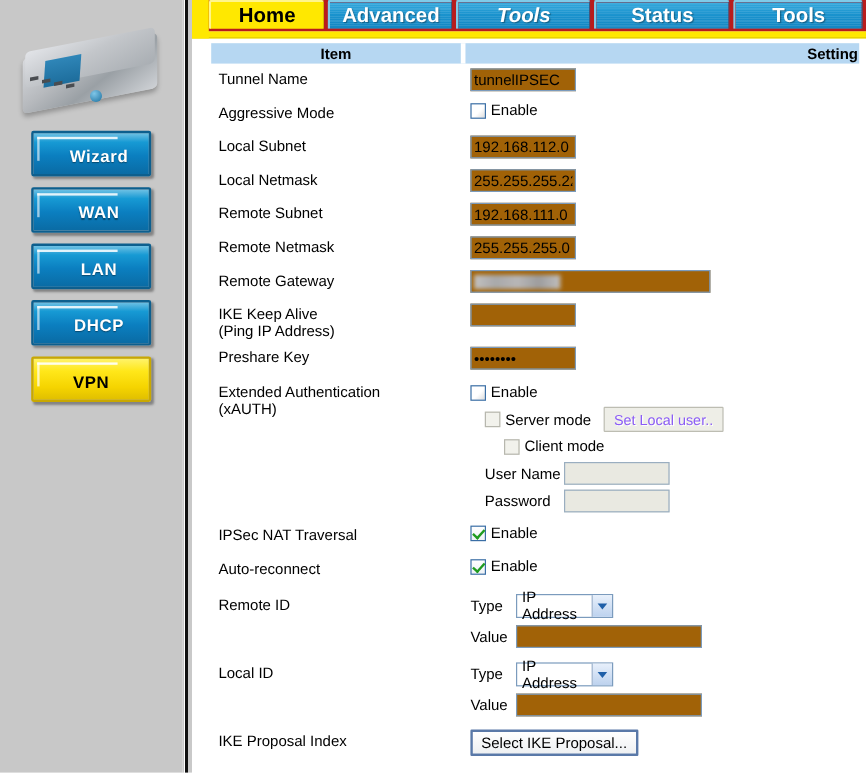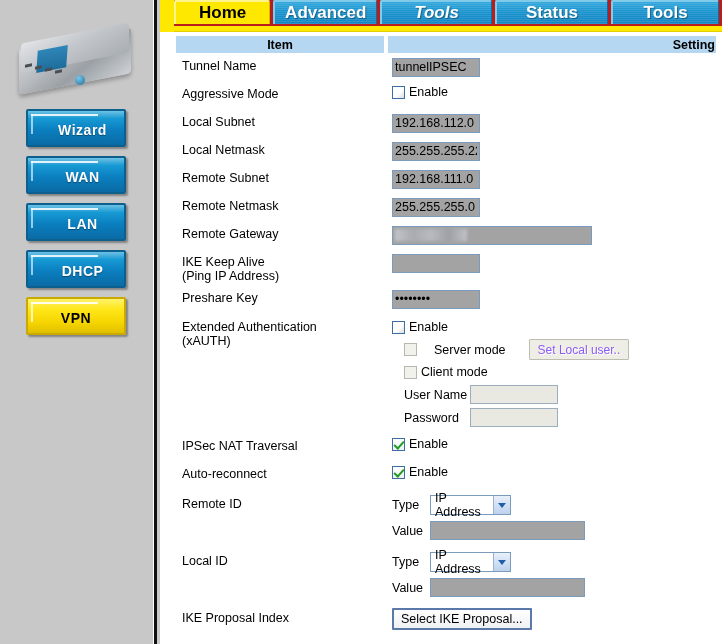--- a/index.html
+++ b/index.html
@@ -246,21 +246,21 @@
     padding: 4px 0 0 4px;
   }
   tr.row { height: 28px; }
 
   input.txt {
     font-family: "Liberation Sans", sans-serif;
     font-size: 12.5px;
     height: 19px;
     padding: 1px 2px;
     border: 1px solid #7b9bbd;
-    background: #a3a3a3;
+    background: #a16207;
     color: #000000;
     outline: none;
   }
   input.txt.w88 { width: 88px; }
   input.txt.w200 { width: 200px; }
   input.txt.w155 { width: 155px; }
   input.txt.disabled {
     background: #e9e9e1;
     border: 1px solid #9aaec0;
     color: #888888;
@@ -503,26 +503,26 @@
         <tr>
           <td class="label" style="padding-top:7px;">
             <div>Extended Authentication</div>
             <div>(xAUTH)</div>
           </td>
           <td class="value" style="padding-top:7px;">
             <div class="cbrow">
               <div class="cb shade"></div>
               <span class="cbtext">Enable</span>
             </div>
-            <div class="cbrow" style="margin-left:12px;gap:13px;">
+            <div class="cbrow" style="margin-left:12px;">
               <div class="cb dim"></div>
               <span class="cbtext">Server mode</span>
               <button class="btn disabled" style="margin-left:10px;">Set Local user..</button>
             </div>
-            <div class="cbrow" style="margin-left:12px;">
+            <div class="cbrow" style="margin-left:28px;">
               <div class="cb dim"></div>
               <span class="cbtext">Client mode</span>
             </div>
             <div class="fieldline" style="margin-left:12px;margin-top:6px;">
               <span class="lbl-w2">User Name</span>
               <input class="txt w88 disabled" value="" style="">
             </div>
             <div class="fieldline" style="margin-left:12px;margin-top:4px;margin-bottom:6px;">
               <span class="lbl-w2">Password</span>
               <input class="txt w88 disabled" value="" style="">

